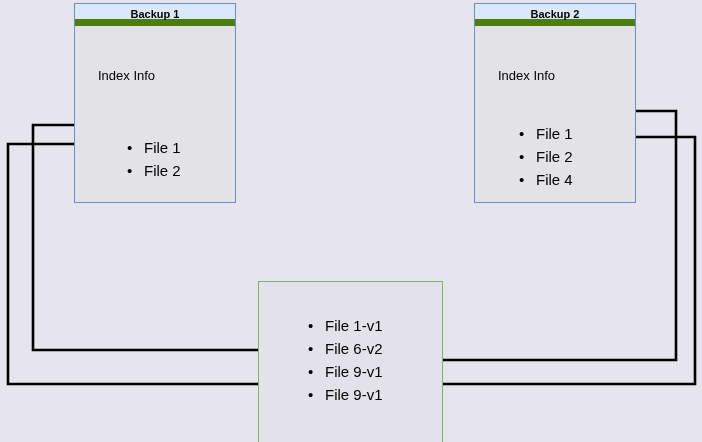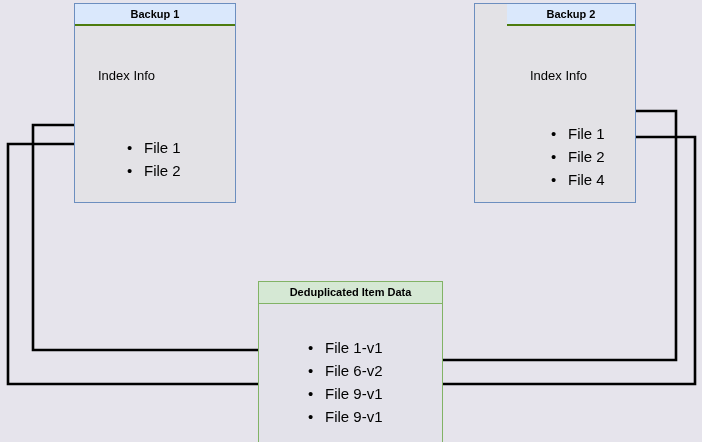--- a/index.html
+++ b/index.html
@@ -38,21 +38,21 @@
   }
   .node-header {
     box-sizing: border-box;
     height: 22px;
     line-height: 21px;
     text-align: center;
     font-size: 11px;
     font-weight: bold;
     color: #000;
     background: #dae8fc;
-    border-bottom: 2px solid #4d7c0f;
+    border-bottom: 7px solid #4d7c0f;
   }
   .node.green > .node-header {
     background: #d5e8d4;
     border-bottom: 1px solid #82b366;
   }
   .node-body {
     position: relative;
     height: calc(100% - 22px);
   }
   .index-label {
@@ -113,34 +113,33 @@
     <div class="node-header">Backup 1</div>
     <div class="node-body">
       <div class="index-label" style="left:23px; top:42px;">Index Info</div>
       <ul class="file-list" style="left:52px; top:110px;">
         <li>File 1</li>
         <li>File 2</li>
       </ul>
     </div>
   </div>
 
-  <div class="node" style="left:474px; top:3px; width:162px; height:200px;padding-left:32px;">
+  <div class="node" style="left:474px; top:3px; width:162px; height:200px;">
     <div class="node-header">Backup 2</div>
     <div class="node-body">
       <div class="index-label" style="left:23px; top:42px;">Index Info</div>
       <ul class="file-list" style="left:44px; top:96px;">
         <li>File 1</li>
         <li>File 2</li>
         <li>File 4</li>
       </ul>
     </div>
   </div>
 
   <div class="node green" style="left:258px; top:281px; width:185px; height:165px;">
-    <div class="node-header">Deduplicated Item Data</div>
     <div class="node-body">
       <ul class="file-list" style="left:49px; top:32px;">
         <li>File 1-v1</li>
         <li>File 6-v2</li>
         <li>File 9-v1</li>
         <li>File 9-v1</li>
       </ul>
     </div>
   </div>
 

